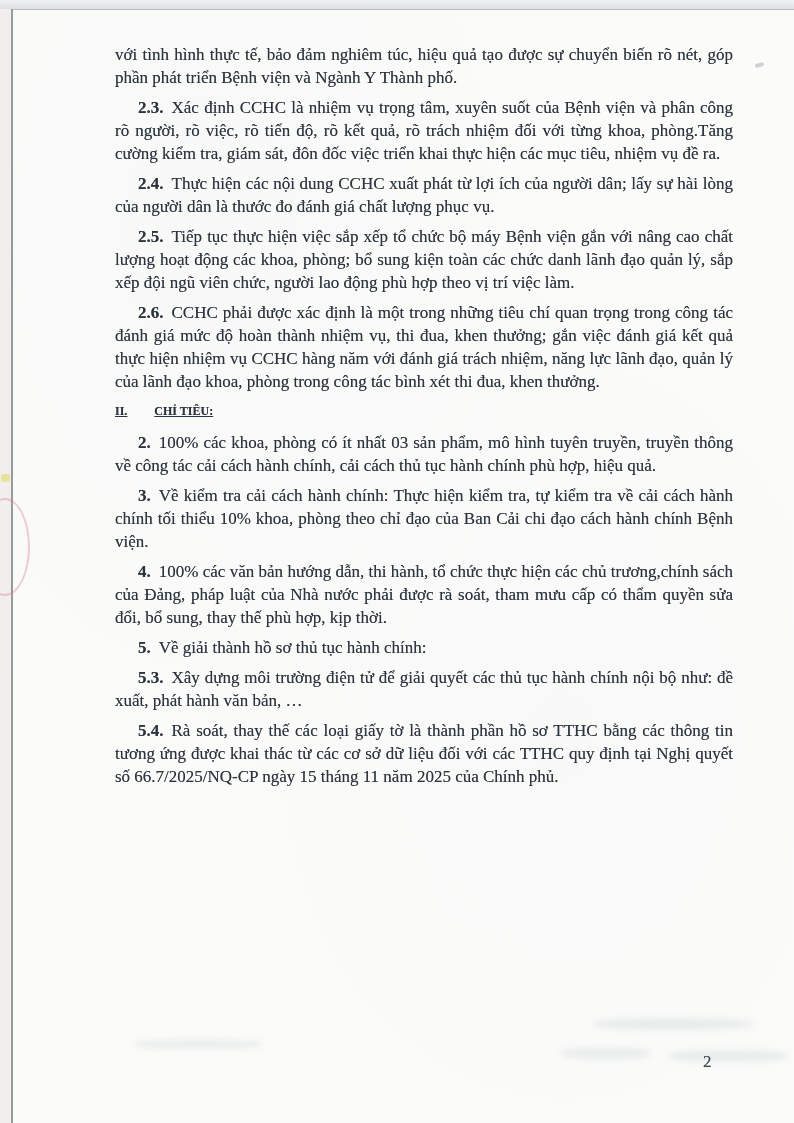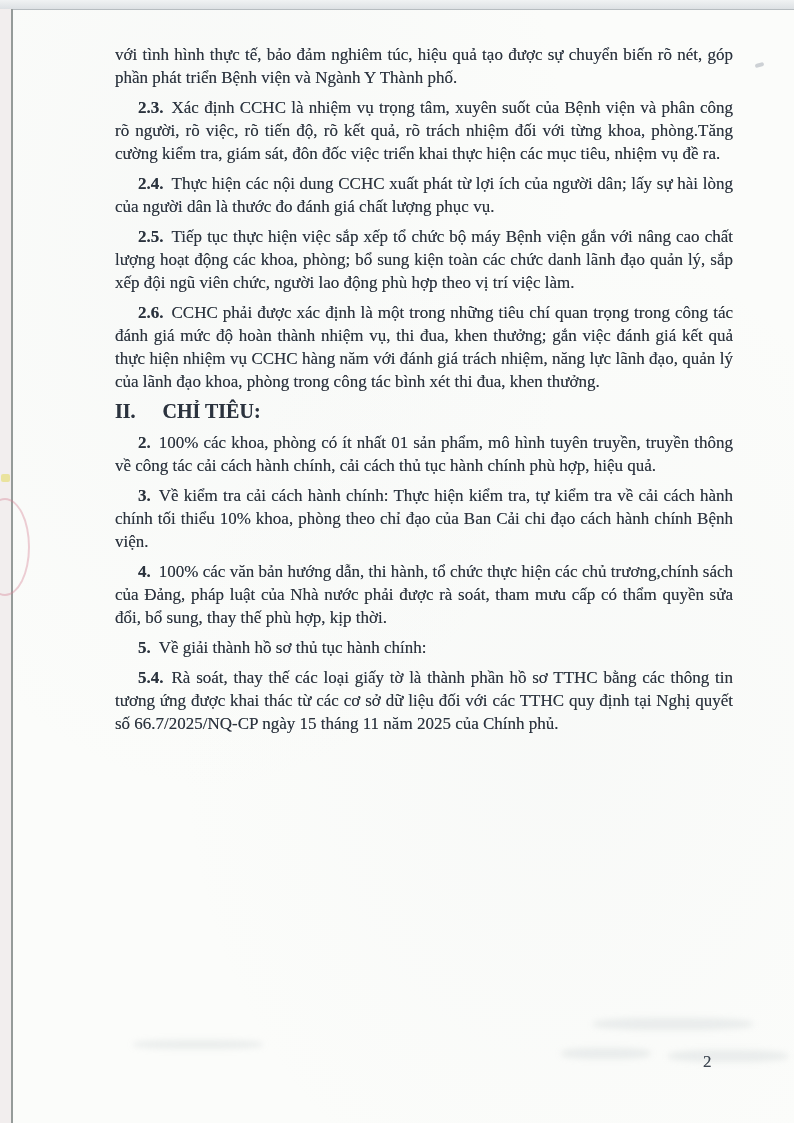--- a/index.html
+++ b/index.html
@@ -36,21 +36,21 @@
     position: absolute; left: 102px; top: 33px; width: 618px;
     font-size: 17px; line-height: 23px;
     color: #2b333e;
     text-align: justify;
     text-shadow: 0 0 0.6px rgba(43,51,62,0.55);
   }
   .para { margin: 0 0 7px 0; text-indent: 23px; }
   .para.no-indent { text-indent: 0; }
   .num { font-weight: bold; margin-right: 8px; }
 
-  .heading { margin: 4px 0 8px 0; font-weight: bold; font-size: 20px; }
+  .heading { margin: 4px 0 8px 0; font-weight: bold; font-size: 12px; text-decoration: underline; }
   .heading .roman { margin-right: 27px; }
 
   .page-number {
     position: absolute; left: 690px; top: 1042px;
     font-size: 17px; color: #3c4document550; color: #3c4550;
     text-shadow: 0 0 0.6px rgba(60,69,80,0.5);
   }
 
   
   .pink-arc {
@@ -93,30 +93,31 @@
 
       <p class="para"><span class="num">2.5.</span><span>Tiếp tục thực hiện việc sắp xếp tổ chức bộ máy Bệnh viện gắn với nâng cao chất lượng hoạt động các khoa, phòng; bổ sung kiện toàn các chức danh lãnh đạo quản lý, sắp xếp đội ngũ viên chức, người lao động phù hợp theo vị trí việc làm.</span></p>
 
       <p class="para"><span class="num">2.6.</span><span>CCHC phải được xác định là một trong những tiêu chí quan trọng trong công tác đánh giá mức độ hoàn thành nhiệm vụ, thi đua, khen thưởng; gắn việc đánh giá kết quả thực hiện nhiệm vụ CCHC hàng năm với đánh giá trách nhiệm, năng lực lãnh đạo, quản lý của lãnh đạo khoa, phòng trong công tác bình xét thi đua, khen thưởng.</span></p>
 
       <div class="heading">
         <span class="roman">II.</span><span>CHỈ TIÊU:</span>
       </div>
 
 
-      <p class="para"><span class="num">2.</span><span>100% các khoa, phòng có ít nhất 01 sản phẩm, mô hình tuyên truyền, truyền thông về công tác cải cách hành chính, cải cách thủ tục hành chính phù hợp, hiệu quả.</span></p>
+      <p class="para"><span class="num">2.</span><span>100% các khoa, phòng có ít nhất 03 sản phẩm, mô hình tuyên truyền, truyền thông về công tác cải cách hành chính, cải cách thủ tục hành chính phù hợp, hiệu quả.</span></p>
 
       <p class="para"><span class="num">3.</span><span>Về kiểm tra cải cách hành chính: Thực hiện kiểm tra, tự kiểm tra về cải cách hành chính tối thiểu 10% khoa, phòng theo chỉ đạo của Ban Cải chi đạo cách hành chính Bệnh viện.</span></p>
 
       <p class="para"><span class="num">4.</span><span>100% các văn bản hướng dẫn, thi hành, tổ chức thực hiện các chủ trương,chính sách của Đảng, pháp luật của Nhà nước phải được rà soát, tham mưu cấp có thẩm quyền sửa đổi, bổ sung, thay thế phù hợp, kịp thời.</span></p>
 
       <p class="para"><span class="num">5.</span><span>Về giải thành hồ sơ thủ tục hành chính:</span></p>
 
 
 
+      <p class="para"><span class="num">5.3.</span><span>Xây dựng môi trường điện tử để giải quyết các thủ tục hành chính nội bộ như: đề xuất, phát hành văn bản, …</span></p>
 
       <p class="para"><span class="num">5.4.</span><span>Rà soát, thay thế các loại giấy tờ là thành phần hồ sơ TTHC bằng các thông tin tương ứng được khai thác từ các cơ sở dữ liệu đối với các TTHC quy định tại Nghị quyết số 66.7/2025/NQ-CP ngày 15 tháng 11 năm 2025 của Chính phủ.</span></p>
 
 
     </div>
 
     <div class="ghost g1"></div>
     <div class="ghost g2"></div>
     <div class="ghost g3"></div>
     <div class="ghost g4"></div>

